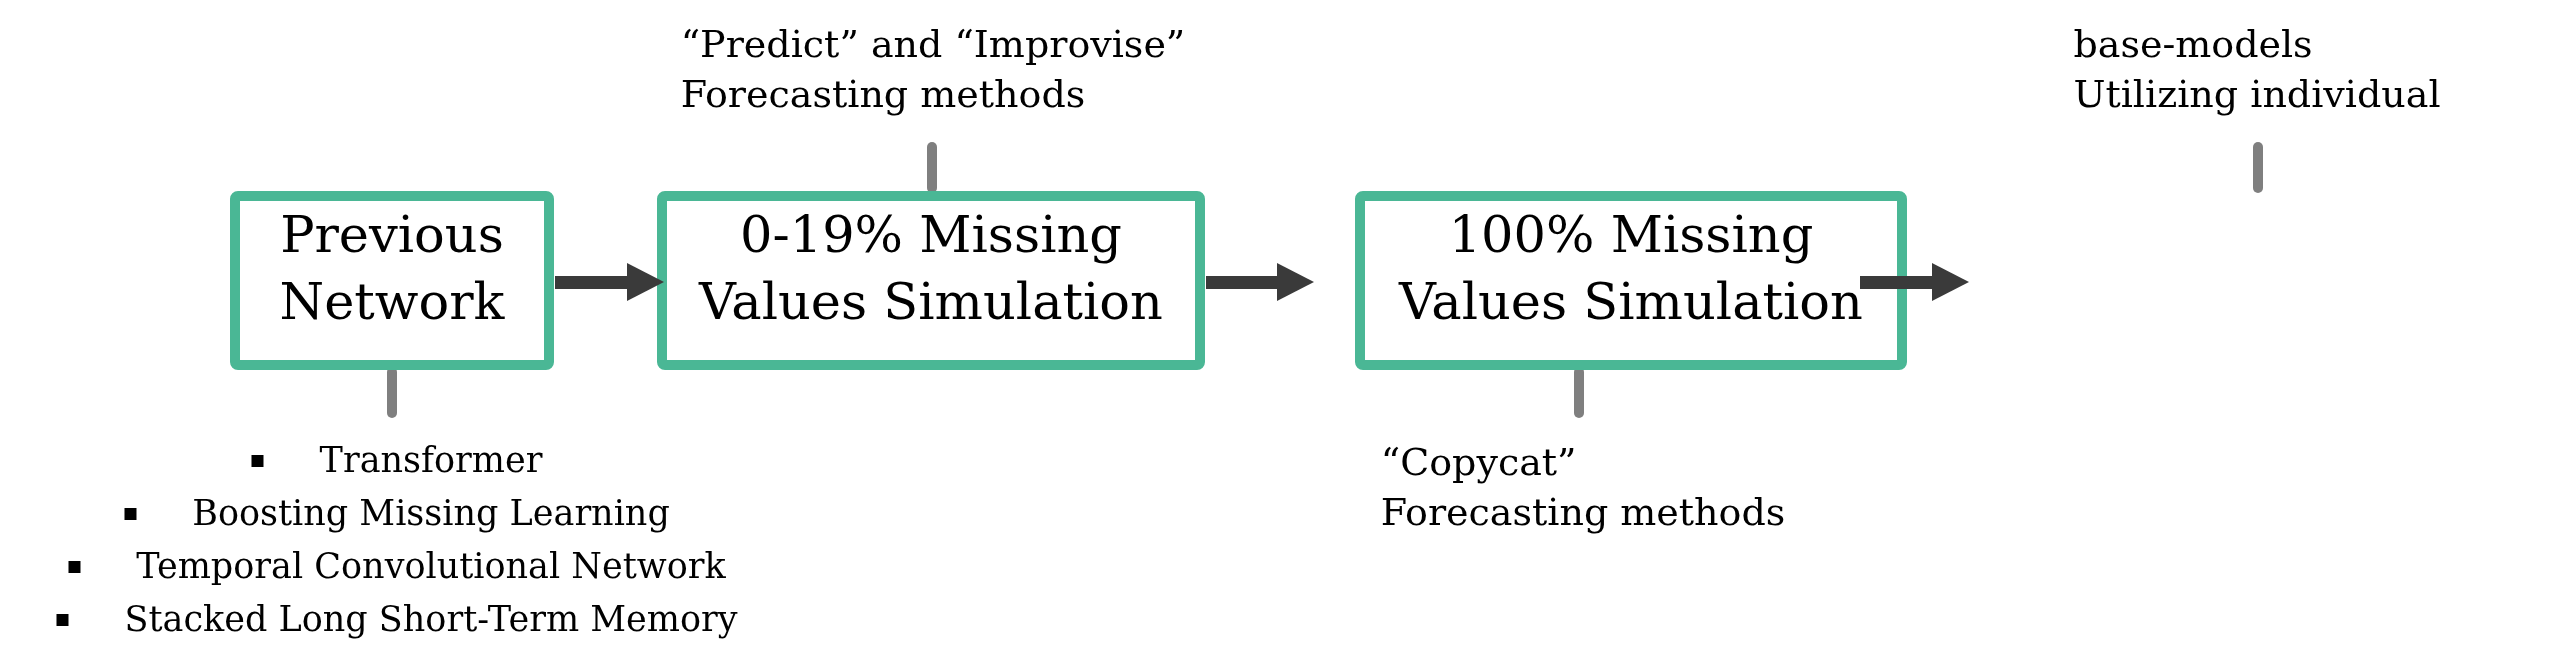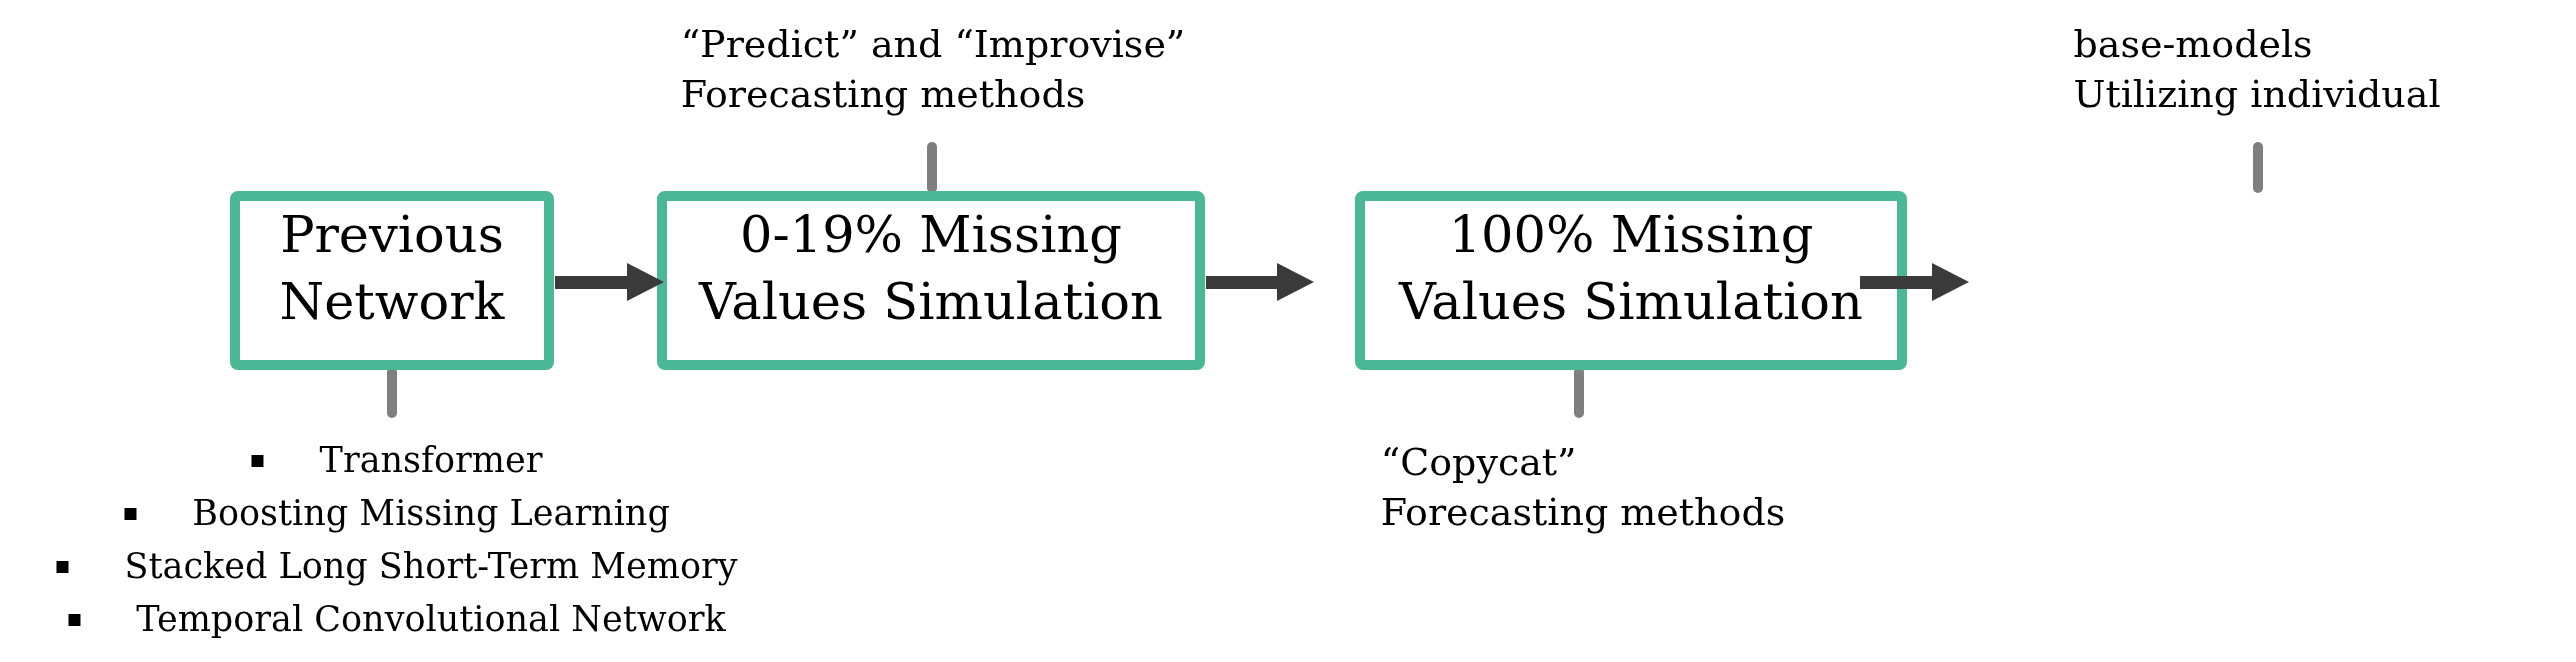--- a/index.html
+++ b/index.html
@@ -149,25 +149,25 @@
     <div class="brow">
       <span class="bullet"></span>
       <span>Transformer</span>
     </div>
     <div class="brow">
       <span class="bullet"></span>
       <span>Boosting Missing Learning</span>
     </div>
     <div class="brow">
       <span class="bullet"></span>
-      <span>Stacked Long Short-Term Memory</span>
+      <span>Temporal Convolutional Network</span>
     </div>
     <div class="brow">
       <span class="bullet"></span>
-      <span>Temporal Convolutional Network</span>
+      <span>Stacked Long Short-Term Memory</span>
     </div>
   </div>
 
   <div class="annot" id="annot-copycat">
     <span>“Copycat”</span>
     <span>Forecasting methods</span>
   </div>
 
 </div>
 

